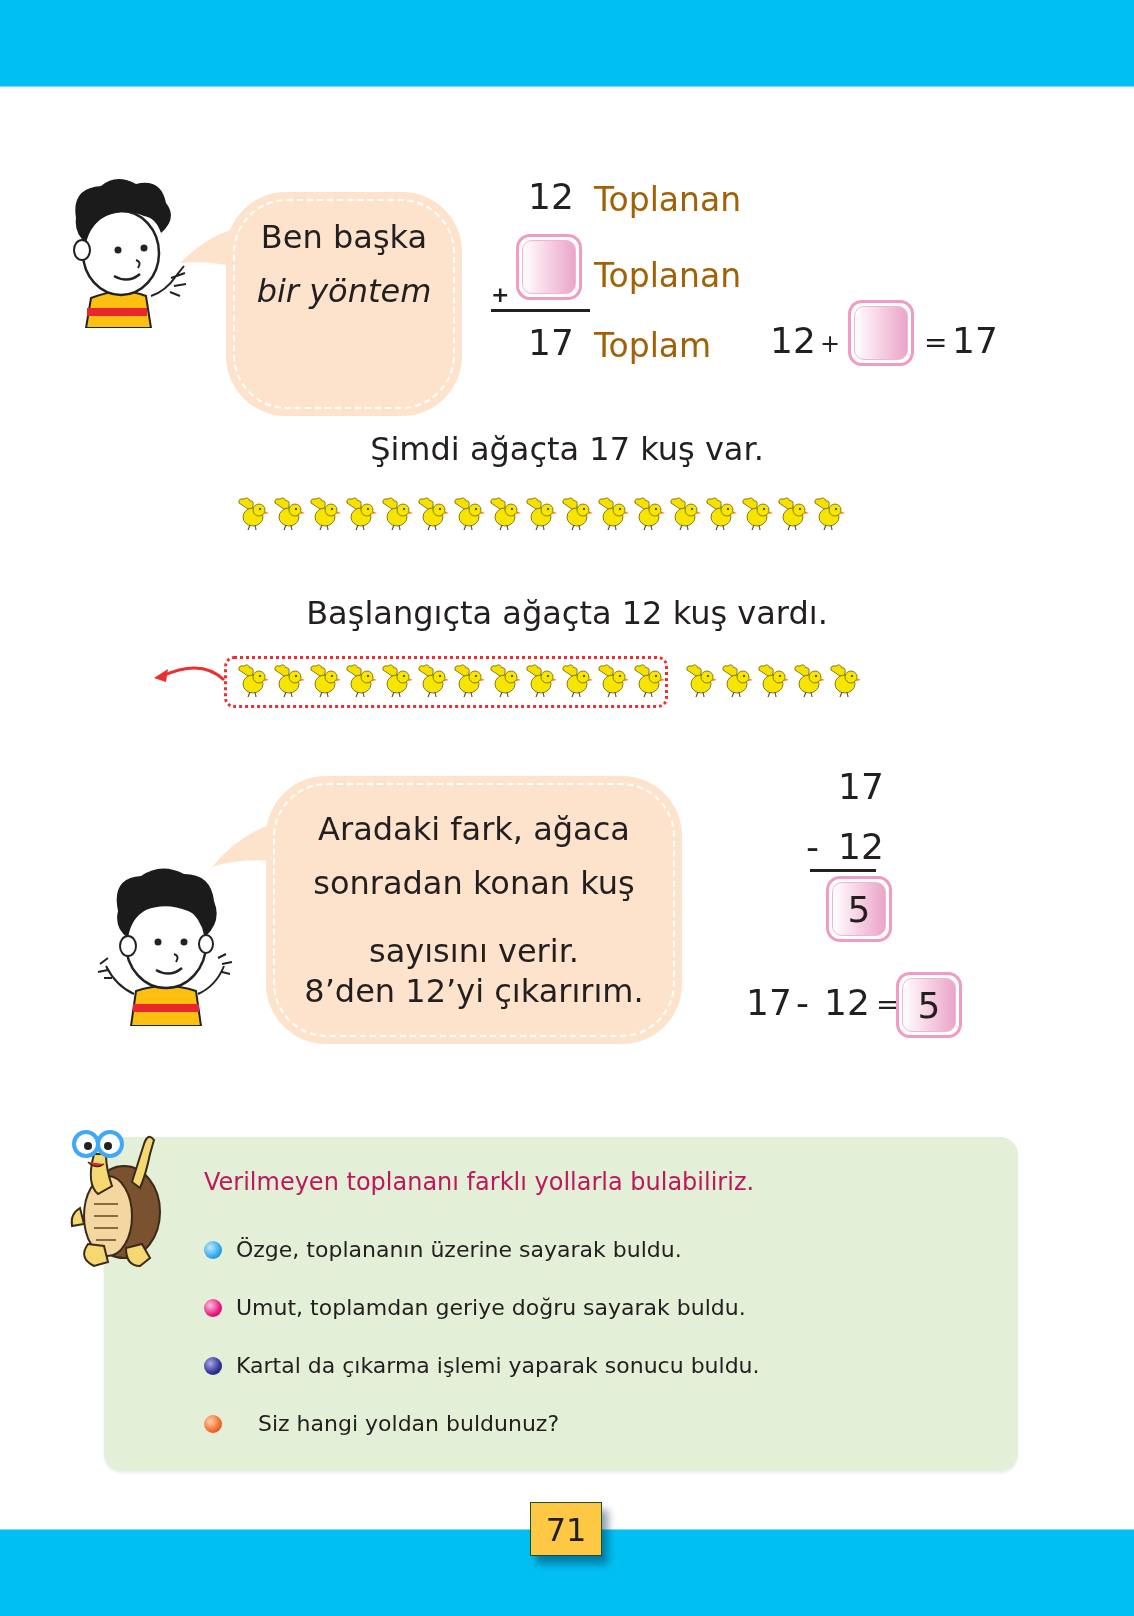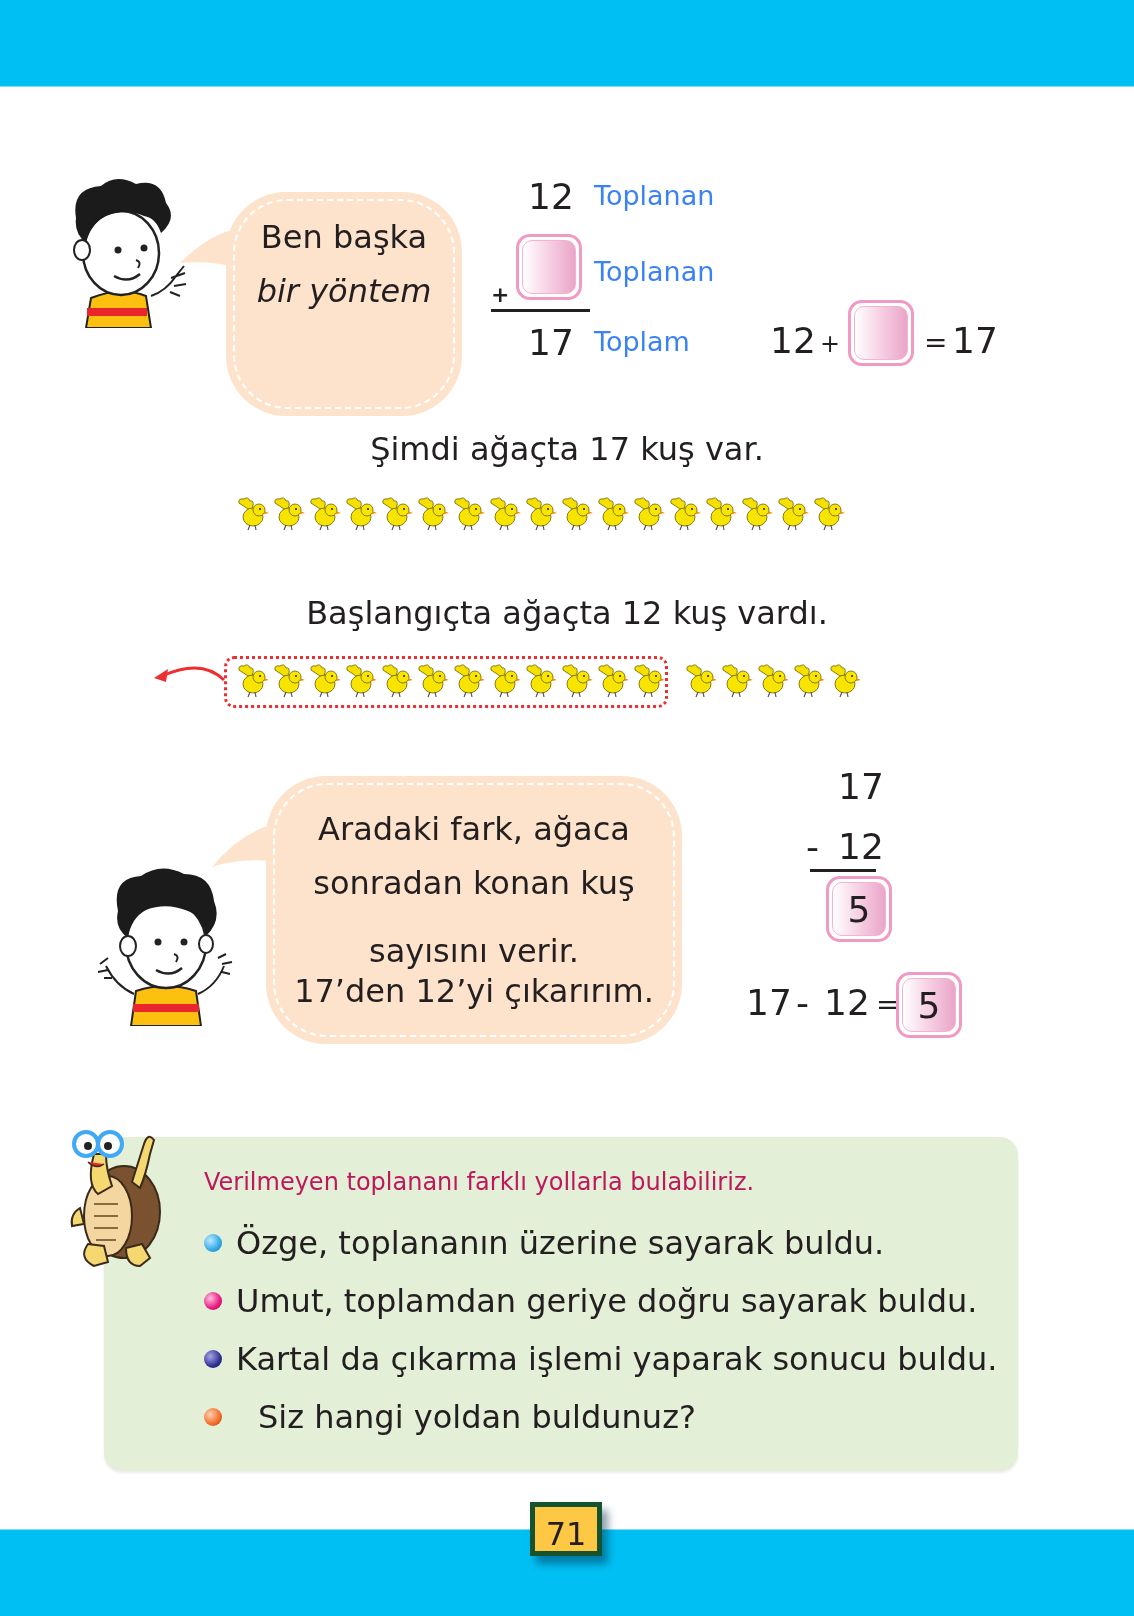--- a/index.html
+++ b/index.html
@@ -6,39 +6,39 @@
   html, body { width: 1134px; height: 1616px; background: #ffffff; overflow: hidden; }
   body { position: relative; font-family: "DejaVu Sans", sans-serif; color: #231f20; }
 
   .band-top { position: absolute; left: 0; top: 0; width: 1134px; height: 87px; background: #00c0f3; border-bottom: 1px solid #7fdcf7; }
   .band-bottom { position: absolute; left: 0; top: 1529px; width: 1134px; height: 87px; background: #00c0f3; border-top: 1px solid #7fdcf7; }
 
   .page-num {
     position: absolute; left: 530px; top: 1502px; width: 72px; height: 54px;
     background: #fec844; box-shadow: 6px 8px 8px rgba(0,40,70,0.45);
     font-size: 32px; text-align: center; line-height: 54px; color: #231f20;
-    border: 5px solid #14532d;
+    border: 1px solid #14532d;
   }
 
   .abs { position: absolute; }
 
   
   .bubble {
     position: absolute; background: #fde3cc; border-radius: 60px;
   }
   .bubble::after {
     content: ""; position: absolute; inset: 7px; border: 2px dashed #ffffff; border-radius: 54px; pointer-events: none;
   }
   .bubble-text { position: absolute; width: 100%; text-align: center; font-size: 32px; line-height: 54px; color: #231f20; }
 
   .tail { position: absolute; }
 
   
   .num { font-size: 36px; color: #231f20; }
-  .label { font-size: 27px; color: #3b82f6; }
+  .label { font-size: 33px; color: #a16207; }
   .pinkbox {
     position: absolute; border: 3px solid #f09ac4; border-radius: 14px; background: #fff;
   }
   .pinkbox .inner {
     position: absolute; inset: 3px; border-radius: 10px;
     background: linear-gradient(90deg, #ffffff 0%, #f5cbe0 55%, #eaa5c9 100%);
     border: 1px solid #f3b4d2;
     font-size: 36px; text-align: center; color: #231f20;
   }
 
@@ -48,21 +48,21 @@
   .chick { width: 33px; height: 34px; }
 
   .dotted-box { position: absolute; border: 3px dotted #ee2f32; border-radius: 10px; }
 
   
   .info-panel {
     position: absolute; left: 104px; top: 1137px; width: 914px; height: 334px;
     background: #e4efd8; border-radius: 18px; box-shadow: 0 2px 3px rgba(0,0,0,0.08);
   }
   .info-line { position: absolute; left: 204px; font-size: 24px; color: #be185d; white-space: nowrap; }
-  .bullet-line { position: absolute; left: 204px; display: flex; align-items: center; gap: 14px; font-size: 32px; white-space: nowrap; }
+  .bullet-line { position: absolute; left: 204px; display: flex; align-items: center; gap: 14px; font-size: 22px; white-space: nowrap; margin-top: 13px; }
   .dot { width: 18px; height: 18px; border-radius: 50%; flex: 0 0 18px; }
 </style>
 </head>
 <body>
 
 <div class="band-top"></div>
 <div class="band-bottom"></div>
 <div class="page-num">71</div>
 
 <svg class="abs" style="left:66px;top:178px;" width="125" height="150" viewBox="0 0 125 150">
@@ -446,21 +446,21 @@
   <path d="M102 128 Q120 120 128 100 M122 92 l8 -4 M126 98 l10 -2 M126 106 l8 2" fill="none" stroke="#222" stroke-width="2"></path>
 </svg>
 
 <svg class="tail" style="left:212px;top:822px;" width="70" height="50" viewBox="0 0 70 50">
   <path d="M0 45 Q30 8 70 0 L70 40 Q30 35 0 45Z" fill="#fde3cc"></path>
 </svg>
 <div class="bubble" style="left:266px;top:776px;width:416px;height:268px;">
   <div class="bubble-text" style="top:80px;">sonradan konan kuş</div>
   <div class="bubble-text" style="top:26px;">Aradaki fark, ağaca</div>
   <div class="bubble-text" style="top:148px;">sayısını verir.</div>
-  <div class="bubble-text" style="top:188px;">17’den 12’yi çıkarırım.</div>
+  <div class="bubble-text" style="top:188px;">8’den 12’yi çıkarırım.</div>
 </div>
 
 <div>
   <div class="abs num" style="left:838px;top:766px;">17</div>
   <div class="abs num" style="left:806px;top:826px;">-</div>
   <div class="abs num" style="left:838px;top:826px;">12</div>
   <div class="abs" style="left:810px;top:869px;width:66px;height:3px;background:#231f20;"></div>
   <div class="pinkbox" style="left:826px;top:876px;width:66px;height:66px;">
     <div class="inner" style="line-height:54px;">5</div>
   </div>

